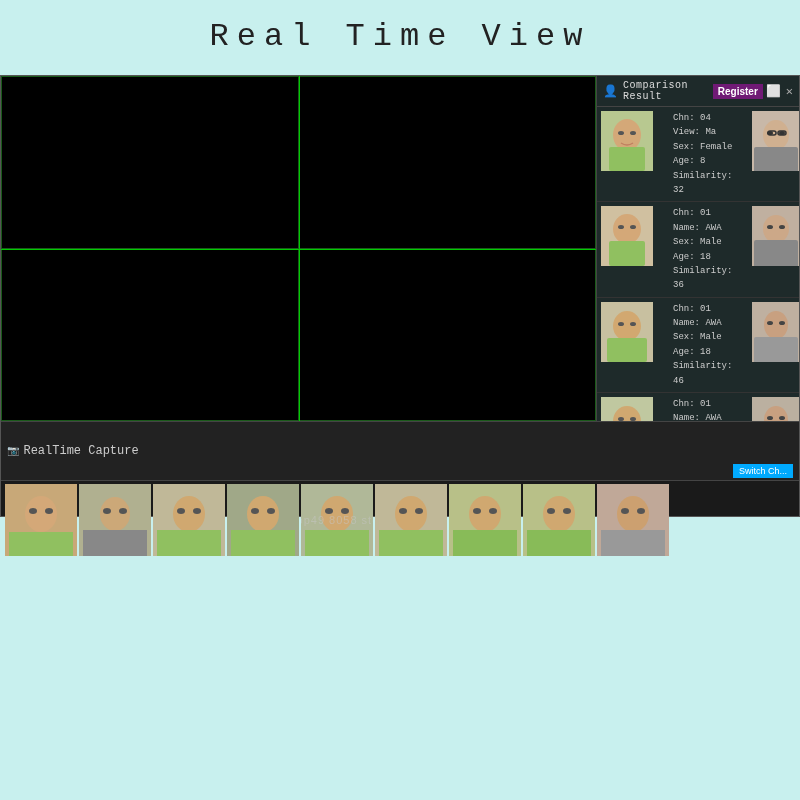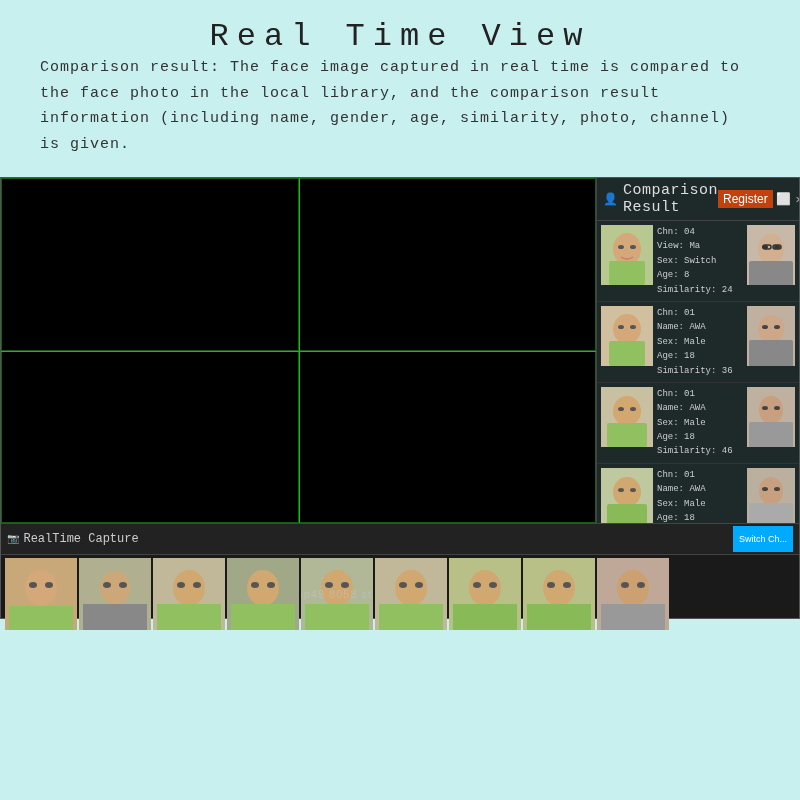--- a/index.html
+++ b/index.html
@@ -84,49 +84,50 @@
     }
 
     .comparison-title-row {
       display: flex;
       align-items: center;
       gap: 5px;
     }
 
     .comparison-title {
       color: #ddd;
-      font-size: 15px;
+      font-size: 10px;
       letter-spacing: 0.5px;
     }
 
     .register-btn {
-      background: #c2410c;
+      background: #701a75;
       color: #fff;
-      font-size: 12px;
+      font-size: 10px;
       padding: 2px 5px;
       border: none;
       cursor: pointer;
+      font-weight: bold;
     }
 
     .header-icon {
       color: #aaa;
       font-size: 12px;
       cursor: pointer;
     }
 
     .comparison-list {
       overflow-y: auto;
       height: calc(100% - 26px);
     }
 
     .comparison-item {
       display: flex;
       border-bottom: 1px solid #333;
       padding: 4px;
-      gap: 4px;
+      gap: 20px;
       align-items: flex-start;
     }
 
     .face-thumb {
       width: 52px;
       height: 60px;
       background: #888;
       flex-shrink: 0;
       overflow: hidden;
       position: relative;
@@ -165,23 +166,24 @@
 
     .realtime-label {
       color: #ccc;
       font-size: 12px;
     }
 
     .switch-btn {
       background: #00aaff;
       color: #fff;
       font-size: 9px;
-      padding: 8px 6px;
+      padding: 2px 6px;
       border: none;
       cursor: pointer;
+      margin-top: 40px;
     }
 
     .thumbnail-strip {
       display: flex;
       gap: 2px;
       padding: 3px 4px;
       overflow: hidden;
     }
 
     .strip-thumb {
@@ -234,21 +236,20 @@
     .face-svg {
       width: 100%;
       height: 100%;
     }
   </style>
 </head>
 <body>
 
 <div class="header-section">
   <h1 class="main-title">Real Time View</h1>
-  <p class="description">Comparison result: The face image captured in real time is compared to the face photo in the local library, and the comparison result information (including name, gender, age, similarity, photo, channel) is given.</p>
 </div>
 
 <div class="app-window">
   <div class="main-content">
 
     <div class="video-area">
       <div class="video-grid">
         <div class="video-cell" style="background:#000;"></div>
         <div class="video-cell" style="background:#000;"></div>
         <div class="video-cell" style="background:#000;"></div>
@@ -283,23 +284,23 @@
               <ellipse cx="26" cy="24" rx="14" ry="16" fill="#d4a878"></ellipse>
               <rect x="8" y="36" width="36" height="24" fill="#90c060" rx="2"></rect>
               <ellipse cx="20" cy="22" rx="3" ry="2" fill="#555"></ellipse>
               <ellipse cx="32" cy="22" rx="3" ry="2" fill="#555"></ellipse>
               <path d="M20 32 Q26 36 32 32" stroke="#c08060" stroke-width="1.5" fill="none"></path>
             </svg>
           </div>
           <div class="item-info">
             <div>Chn: 04</div>
             <div>View: Ma</div>
-            <div>Sex: Switch</div>
+            <div>Sex: Female</div>
             <div>Age: 8</div>
-            <div>Similarity: 24</div>
+            <div>Similarity: 32</div>
           </div>
           <div class="ref-thumb">
             <svg class="face-svg" viewBox="0 0 48 60" xmlns="http://www.w3.org/2000/svg">
               <rect width="48" height="60" fill="#c8b8a8"></rect>
               <ellipse cx="24" cy="24" rx="13" ry="15" fill="#d0b090"></ellipse>
               <rect x="2" y="36" width="44" height="28" fill="#888" rx="2"></rect>
               <ellipse cx="18" cy="22" rx="3" ry="2" fill="#333"></ellipse>
               <ellipse cx="30" cy="22" rx="3" ry="2" fill="#333"></ellipse>
               <rect x="16" y="20" width="8" height="4" rx="2" fill="none" stroke="#333" stroke-width="1.5"></rect>
               <rect x="26" y="20" width="8" height="4" rx="2" fill="none" stroke="#333" stroke-width="1.5"></rect>

